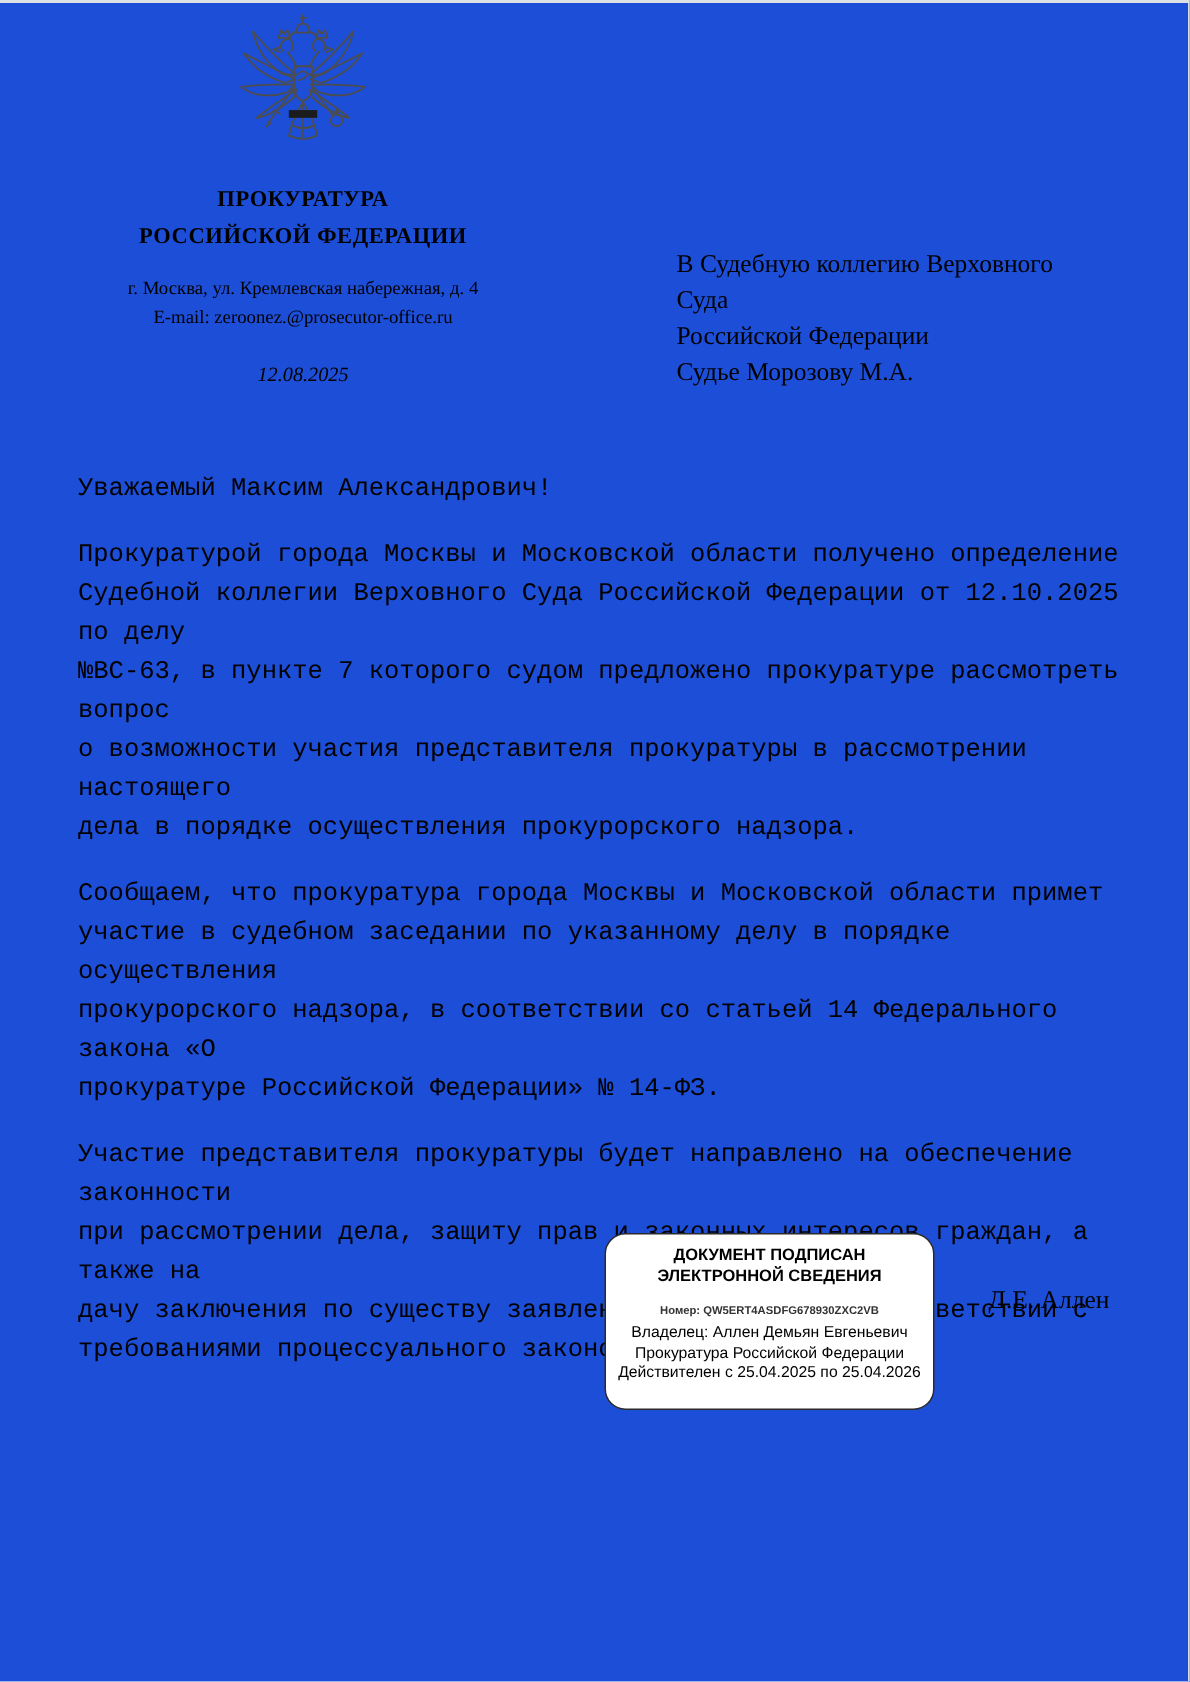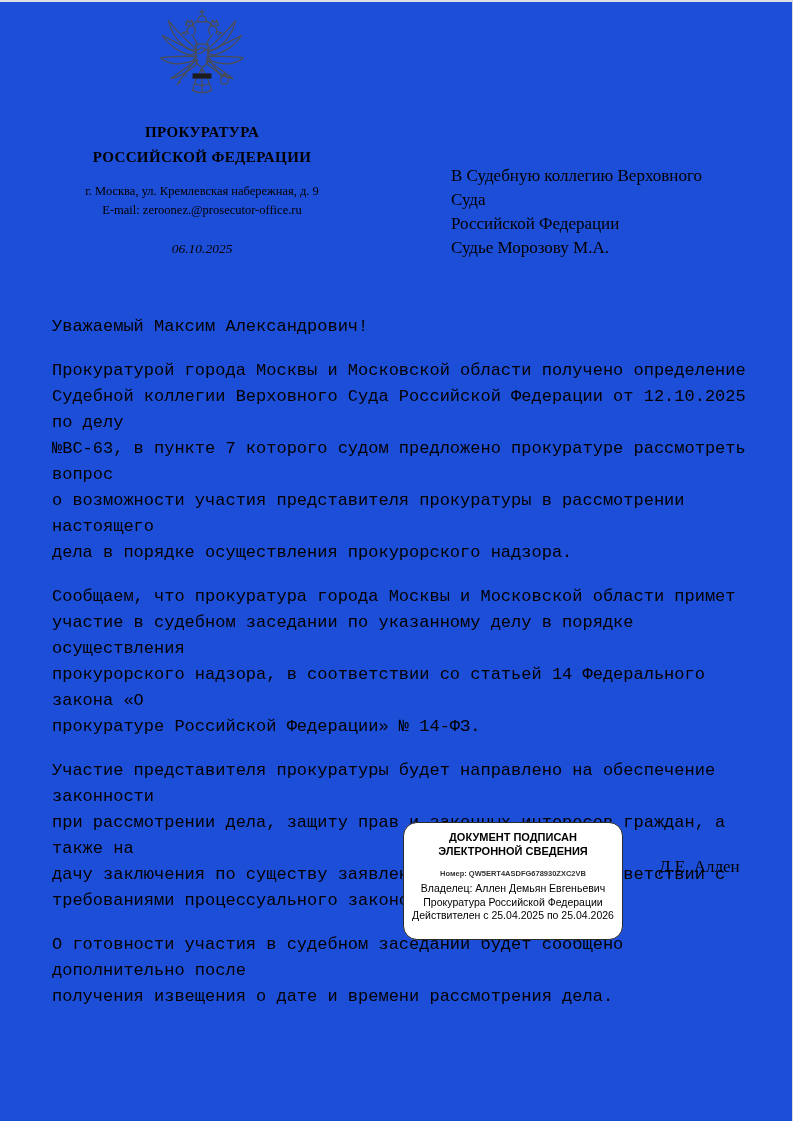--- a/index.html
+++ b/index.html
@@ -133,34 +133,33 @@
 
           <path d="M58,60 L73,80"></path>
           <circle cx="76" cy="84" r="4.5"></circle>
           <path d="M76,79.5 v-4 M73.8,77.5 h4.4"></path>
         </g>
       </svg>
     </span>
     <div class="org-title">ПРОКУРАТУРА</div>
     <div class="org-title">РОССИЙСКОЙ ФЕДЕРАЦИИ</div>
     <div class="addr-block">
-      <div class="addr">г. Москва, ул. Кремлевская набережная, д. 9</div>
+      <div class="addr">г. Москва, ул. Кремлевская набережная, д. 4</div>
       <div class="addr">E-mail: zeroonez.@prosecutor-office.ru</div>
     </div>
-    <div class="date-line">06.10.2025</div>
+    <div class="date-line">12.08.2025</div>
   </div>
 
   <div class="recipient">В Судебную коллегию Верховного<br>Суда<br>Российской Федерации<br>Судье Морозову М.А.</div>
 
   <main class="body">
     <p class="salutation">Уважаемый Максим Александрович!</p>
     <p>Прокуратурой города Москвы и Московской области получено определение<br>Судебной коллегии Верховного Суда Российской Федерации от 12.10.2025 по делу<br>№ВС-63, в пункте 7 которого судом предложено прокуратуре рассмотреть вопрос<br>о возможности участия представителя прокуратуры в рассмотрении настоящего<br>дела в порядке осуществления прокурорского надзора.</p>
     <p>Сообщаем, что прокуратура города Москвы и Московской области примет<br>участие в судебном заседании по указанному делу в порядке осуществления<br>прокурорского надзора, в соответствии со статьей 14 Федерального закона «О<br>прокуратуре Российской Федерации» № 14-ФЗ.</p>
     <p>Участие представителя прокуратуры будет направлено на обеспечение законности<br>при рассмотрении дела, защиту прав и законных интересов граждан, а также на<br>дачу заключения по существу заявленных требований в соответствии с<br>требованиями процессуального законодательства.</p>
-    <p>О готовности участия в судебном заседании будет сообщено дополнительно после<br>получения извещения о дате и времени рассмотрения дела.</p>
   </main>
 
 
   <div class="stamp">
     <div class="stamp-title">
       <div>ДОКУМЕНТ ПОДПИСАН</div>
       <div>ЭЛЕКТРОННОЙ СВЕДЕНИЯ</div>
     </div>
     <div class="stamp-number">Номер: QW5ERT4ASDFG678930ZXC2VB</div>
     <div class="stamp-info">

